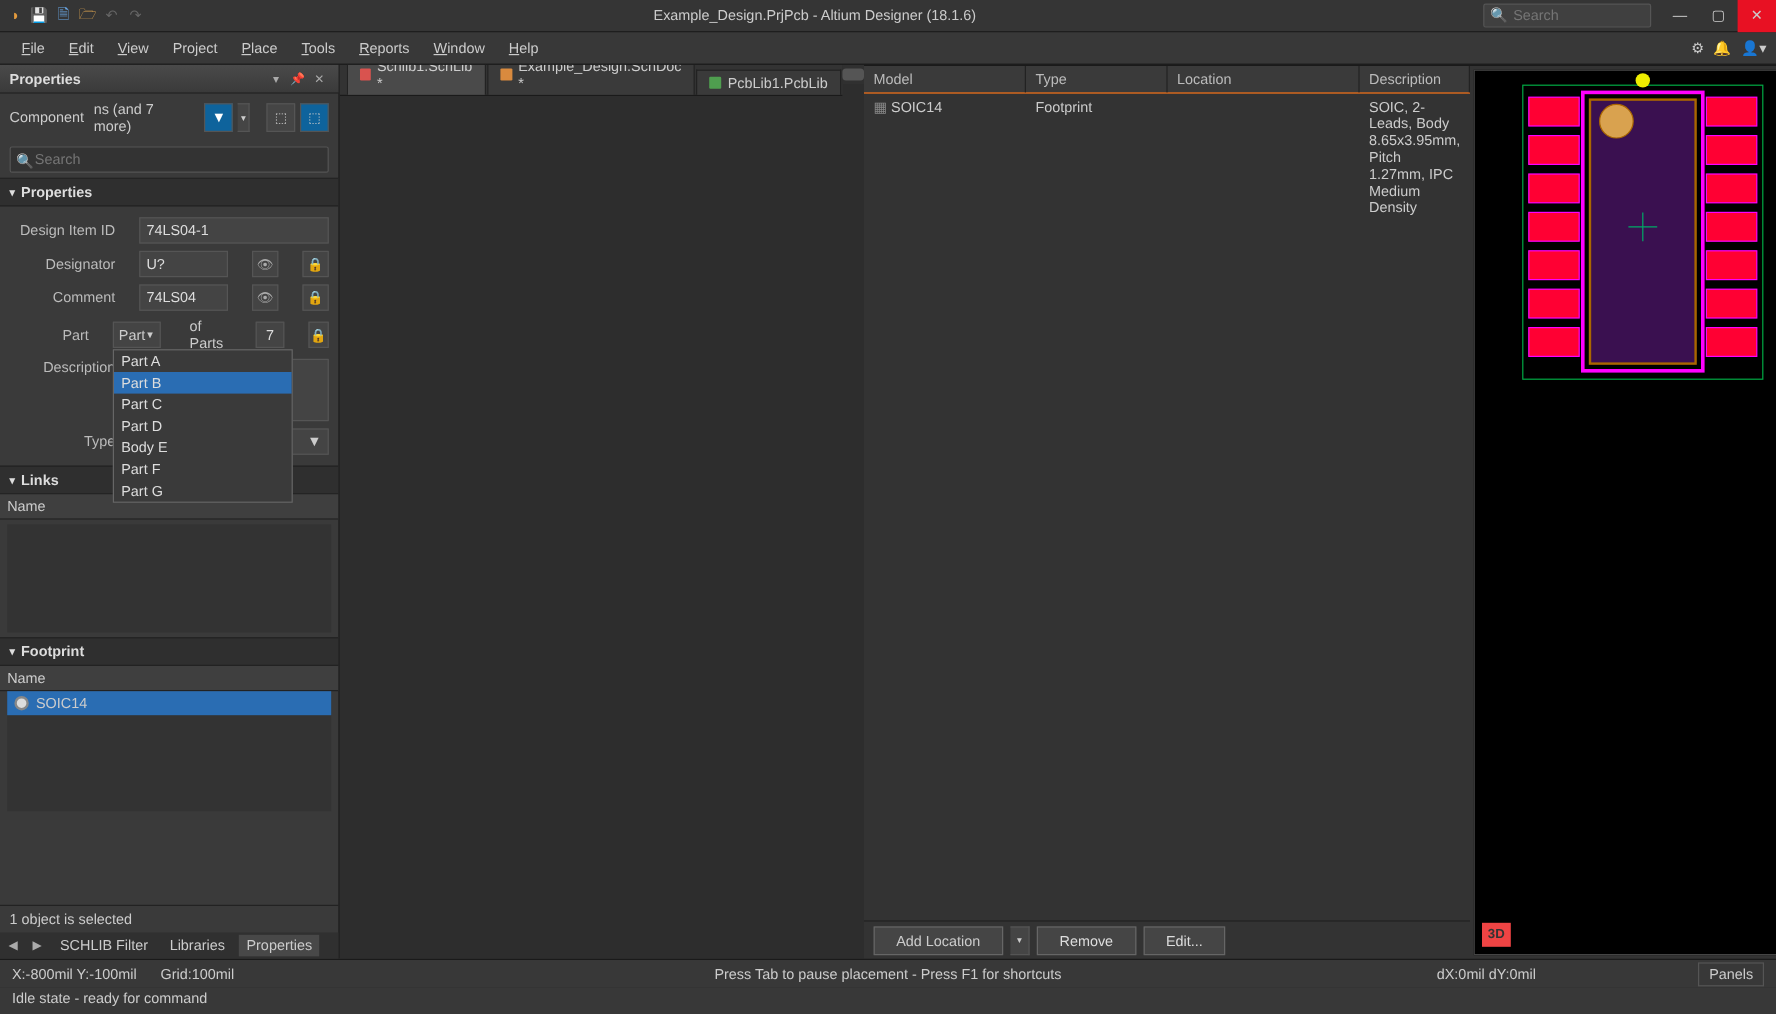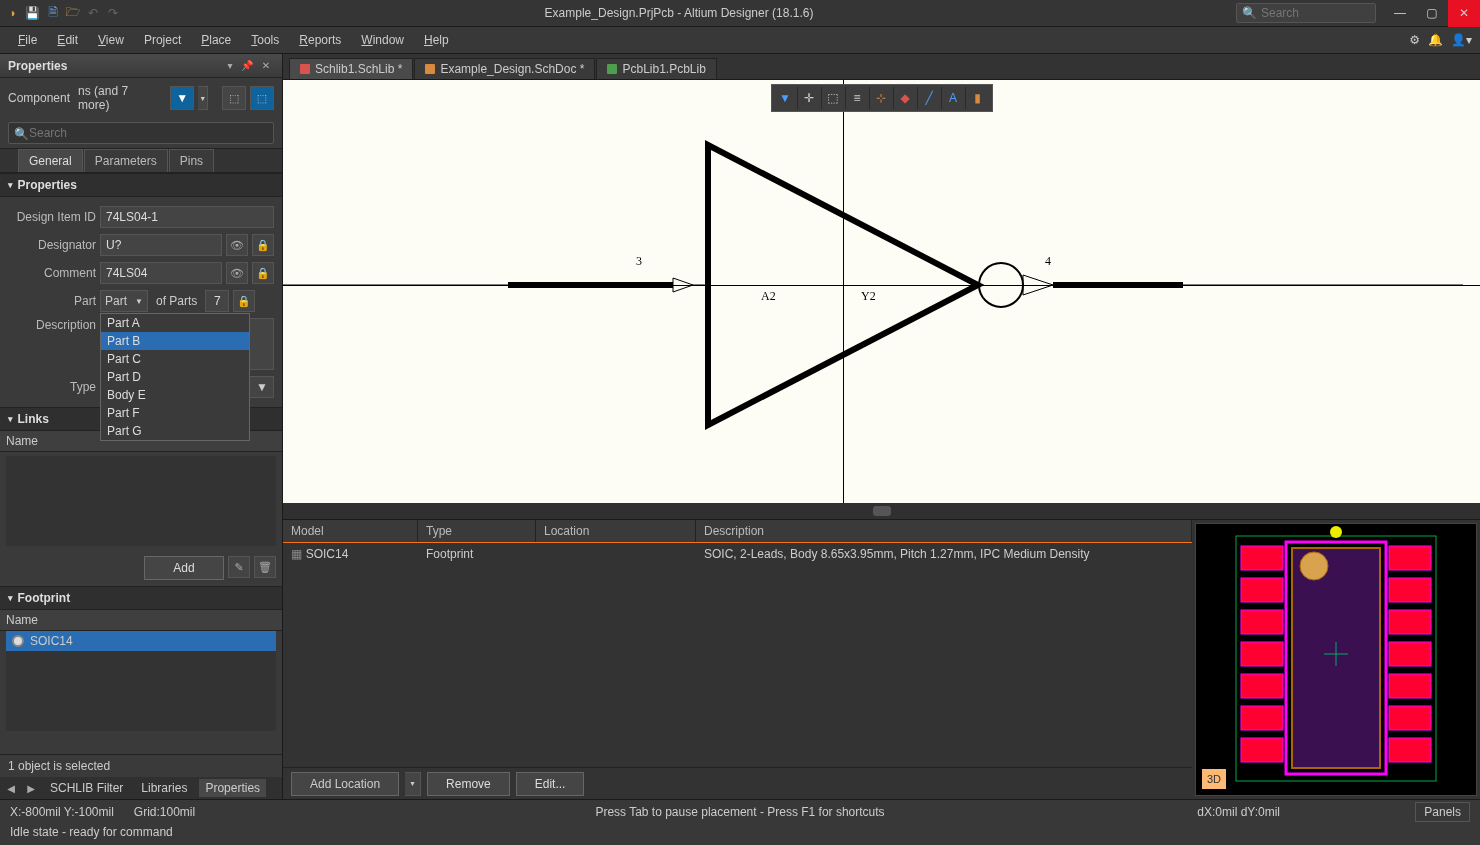--- a/index.html
+++ b/index.html
@@ -31,42 +31,42 @@
 .search-row{padding:4px 8px}
 .search-inp{width:100%;height:22px;background:#333;border:1px solid #555;border-radius:2px;padding:0 20px;color:#ccc}
 .search-wrap{position:relative}
 .search-ico{position:absolute;left:6px;top:5px;color:#888}
 .tabs{display:flex;background:#333;border-top:1px solid #222;border-bottom:1px solid #222;padding-left:18px}
 .tab{padding:4px 10px;background:#3a3a3a;border:1px solid #555;border-bottom:none;margin-right:1px;color:#bbb}
 .tab.active{background:#484848;color:#ddd}
 .scroll-body{flex:1;overflow-y:auto;overflow-x:hidden}
 .section-hdr{background:#2f2f2f;padding:4px 8px;font-weight:600;color:#ddd;border-top:1px solid #222;border-bottom:1px solid #222;display:flex;align-items:center;gap:5px}
 .section-hdr::before{content:"▾";font-size:9px}
-.proprow{display:flex;align-items:center;padding:3px 6px;gap:4px}
+.proprow{display:flex;align-items:center;padding:3px 6px;gap:20px}
 .proprow .plabel{width:88px;text-align:right;color:#bbb;font-size:12px}
 .proprow .pinput{flex:1;height:22px;background:#444;border:1px solid #555;padding:0 5px;color:#ddd;display:flex;align-items:center}
 .smbtn{width:22px;height:22px;background:#444;border:1px solid #555;display:flex;align-items:center;justify-content:center;font-size:11px;color:#aaa}
 .dd{width:48px;height:22px;background:#444;border:1px solid #555;display:flex;align-items:center;padding:0 4px;justify-content:space-between;position:relative}
 .dd .arr{font-size:8px}
 .dropdown-menu{position:absolute;top:22px;left:-1px;background:#3a3a3a;border:1px solid #666;z-index:100;width:150px}
 .dropdown-menu .opt{padding:2px 6px;color:#ddd}
 .dropdown-menu .opt.sel{background:#2a6db3}
 .links-body{height:90px;background:#333;margin:4px 6px}
 .links-hdr{background:#3f3f3f;padding:3px 6px;border-bottom:1px solid #222}
 .btn{height:24px;padding:0 18px;background:#454545;border:1px solid #666;display:flex;align-items:center;justify-content:center;color:#ddd}
 .btnrow{display:flex;gap:4px;padding:6px;justify-content:flex-end}
 .fp-body{background:#333;margin:0 6px;height:100px}
 .fp-item{background:#2a6db3;padding:3px 6px;display:flex;align-items:center;gap:6px}
 .fp-radio{width:12px;height:12px;border-radius:50%;border:2px solid #888;background:#ddd}
 .status-line{padding:4px 8px;color:#ccc;border-top:1px solid #222}
 .nav-tabs-row{display:flex;align-items:center;background:#303030;height:22px;padding:0 4px;gap:6px}
 .nav-arrow{width:14px;height:14px;display:flex;align-items:center;justify-content:center;font-size:10px;color:#aaa}
 .navtab{padding:2px 6px;color:#ccc}
 .navtab.active{background:#484848}
-.mainarea{flex:1;display:flex;flex-direction:column;overflow:hidden}
+.mainarea{flex:1;display:flex;flex-direction:row;overflow:hidden}
 .doctabs{height:26px;background:#333;display:flex;align-items:flex-end;padding-left:6px;border-bottom:1px solid #1a1a1a}
 .doctab{padding:3px 10px;background:#3a3a3a;border:1px solid #222;border-bottom:none;display:flex;align-items:center;gap:5px;color:#ccc;margin-right:1px}
 .doctab.active{background:#4a4a4a}
 .dot-red{width:10px;height:10px;background:#d9534f;border-radius:1px}
 .dot-orange{width:10px;height:10px;background:#d98a3e;border-radius:1px}
 .dot-green{width:10px;height:10px;background:#4f9e4f;border-radius:1px}
 .canvas-wrap{flex:1;position:relative;background:#fdfdf5;overflow:hidden}
 .toolbar-float{position:absolute;top:4px;left:50%;transform:translateX(-50%);background:#3d3d3d;border:1px solid #555;display:flex;padding:2px;z-index:10}
 .tf-btn{width:24px;height:22px;display:flex;align-items:center;justify-content:center;border-right:1px solid #2a2a2a;font-size:12px}
 .tf-btn:last-child{border:none}
@@ -78,21 +78,21 @@
 .editor-tab{background:#484848;padding:2px 10px;margin-left:6px;border:1px solid #555}
 .lower{flex:0 0 280px;display:flex;background:#333;border-top:1px solid #1a1a1a}
 .model-table{flex:1;display:flex;flex-direction:column}
 .tbl-hdr{display:flex;background:#3a3a3a;border-bottom:1px solid #f97316}
 .th{padding:4px 8px;border-right:1px solid #222;color:#bbb}
 .tbl-body{flex:1}
 .trow{display:flex;padding:2px 0}
 .td{padding:2px 8px}
 .c1{width:135px}.c2{width:118px}.c3{width:160px}.c4{flex:1}
 .fp-preview{width:282px;background:#000;border:1px solid #444;position:relative;margin:3px}
-.btn3d{position:absolute;left:6px;bottom:6px;width:24px;height:20px;background:#fdba74;color:#333;display:flex;align-items:center;justify-content:center;font-weight:400;font-size:11px}
+.btn3d{position:absolute;left:6px;bottom:6px;width:24px;height:20px;background:#ef4444;color:#333;display:flex;align-items:center;justify-content:center;font-weight:700;font-size:11px}
 .scrollbar-h{height:16px;background:#303030;display:flex;align-items:center}
 .sb-thumb{width:18px;height:10px;background:#555;border-radius:3px;margin:0 auto}
 .lower-btnrow{height:32px;background:#333;display:flex;align-items:center;padding:0 8px;gap:6px;border-top:1px solid #222}
 .statusbar{height:24px;background:#383838;display:flex;align-items:center;padding:0 10px;border-top:1px solid #1a1a1a;color:#ccc}
 .statusbar .seg{margin-right:20px}
 .statusbar .center{position:absolute;left:50%;transform:translateX(-50%)}
 .statusbar .panels-btn{margin-left:auto;padding:2px 8px;border:1px solid #555}
 .statusrow2{height:22px;background:#383838;padding:2px 10px;color:#ccc}
 svg text{font-family:Georgia,serif}
 </style>
@@ -160,25 +160,20 @@
       <div class="iconbtn active">⬚</div>
     </div>
 
     <div class="search-row">
       <div class="search-wrap">
         <span class="search-ico">🔍</span>
         <input class="search-inp" placeholder="Search" style="">
       </div>
     </div>
 
-    <div class="tabs">
-      <div class="tab active">General</div>
-      <div class="tab">Parameters</div>
-      <div class="tab">Pins</div>
-    </div>
 
     <div class="scroll-body">
       <div class="section-hdr">Properties</div>
 
       <div style="padding:6px 2px">
         <div class="proprow">
           <div class="plabel">Design Item ID</div>
           <div class="pinput">74LS04-1</div>
         </div>
         <div class="proprow">
@@ -220,25 +215,20 @@
           <div class="plabel">Type</div>
           <div class="pinput" style="justify-content:flex-end">
               <span class="arr">▼</span>
             </div>
         </div>
       </div>
 
       <div class="section-hdr">Links</div>
       <div class="links-hdr">Name</div>
       <div class="links-body"></div>
-      <div class="btnrow">
-        <div class="btn" style="width:80px">Add</div>
-        <div class="smbtn">✎</div>
-        <div class="smbtn">🗑</div>
-      </div>
 
       <div class="section-hdr">Footprint</div>
       <div class="links-hdr">Name</div>
       <div class="fp-body">
         <div class="fp-item">
           <div class="fp-radio"></div>
           <span>SOIC14</span>
         </div>
       </div>
     </div>

